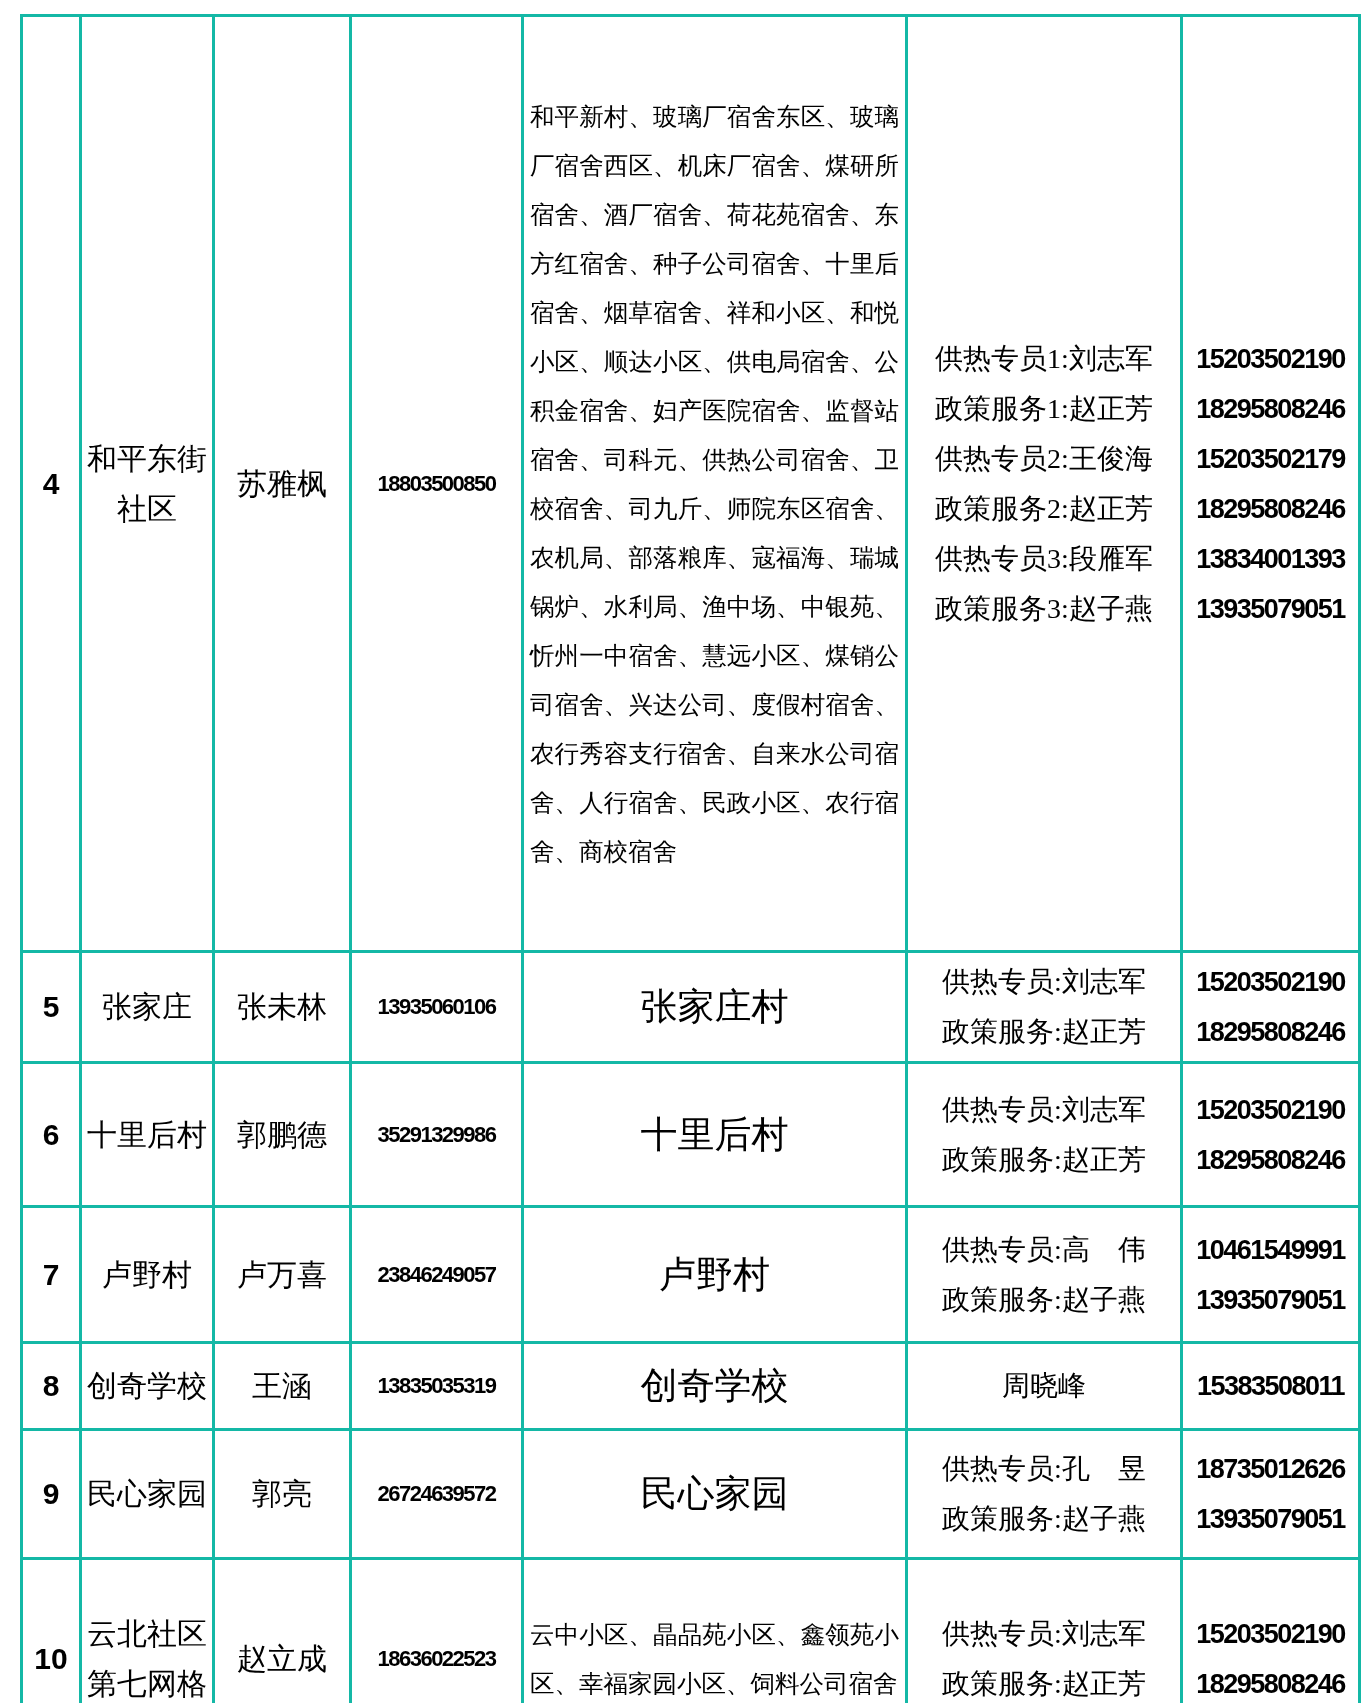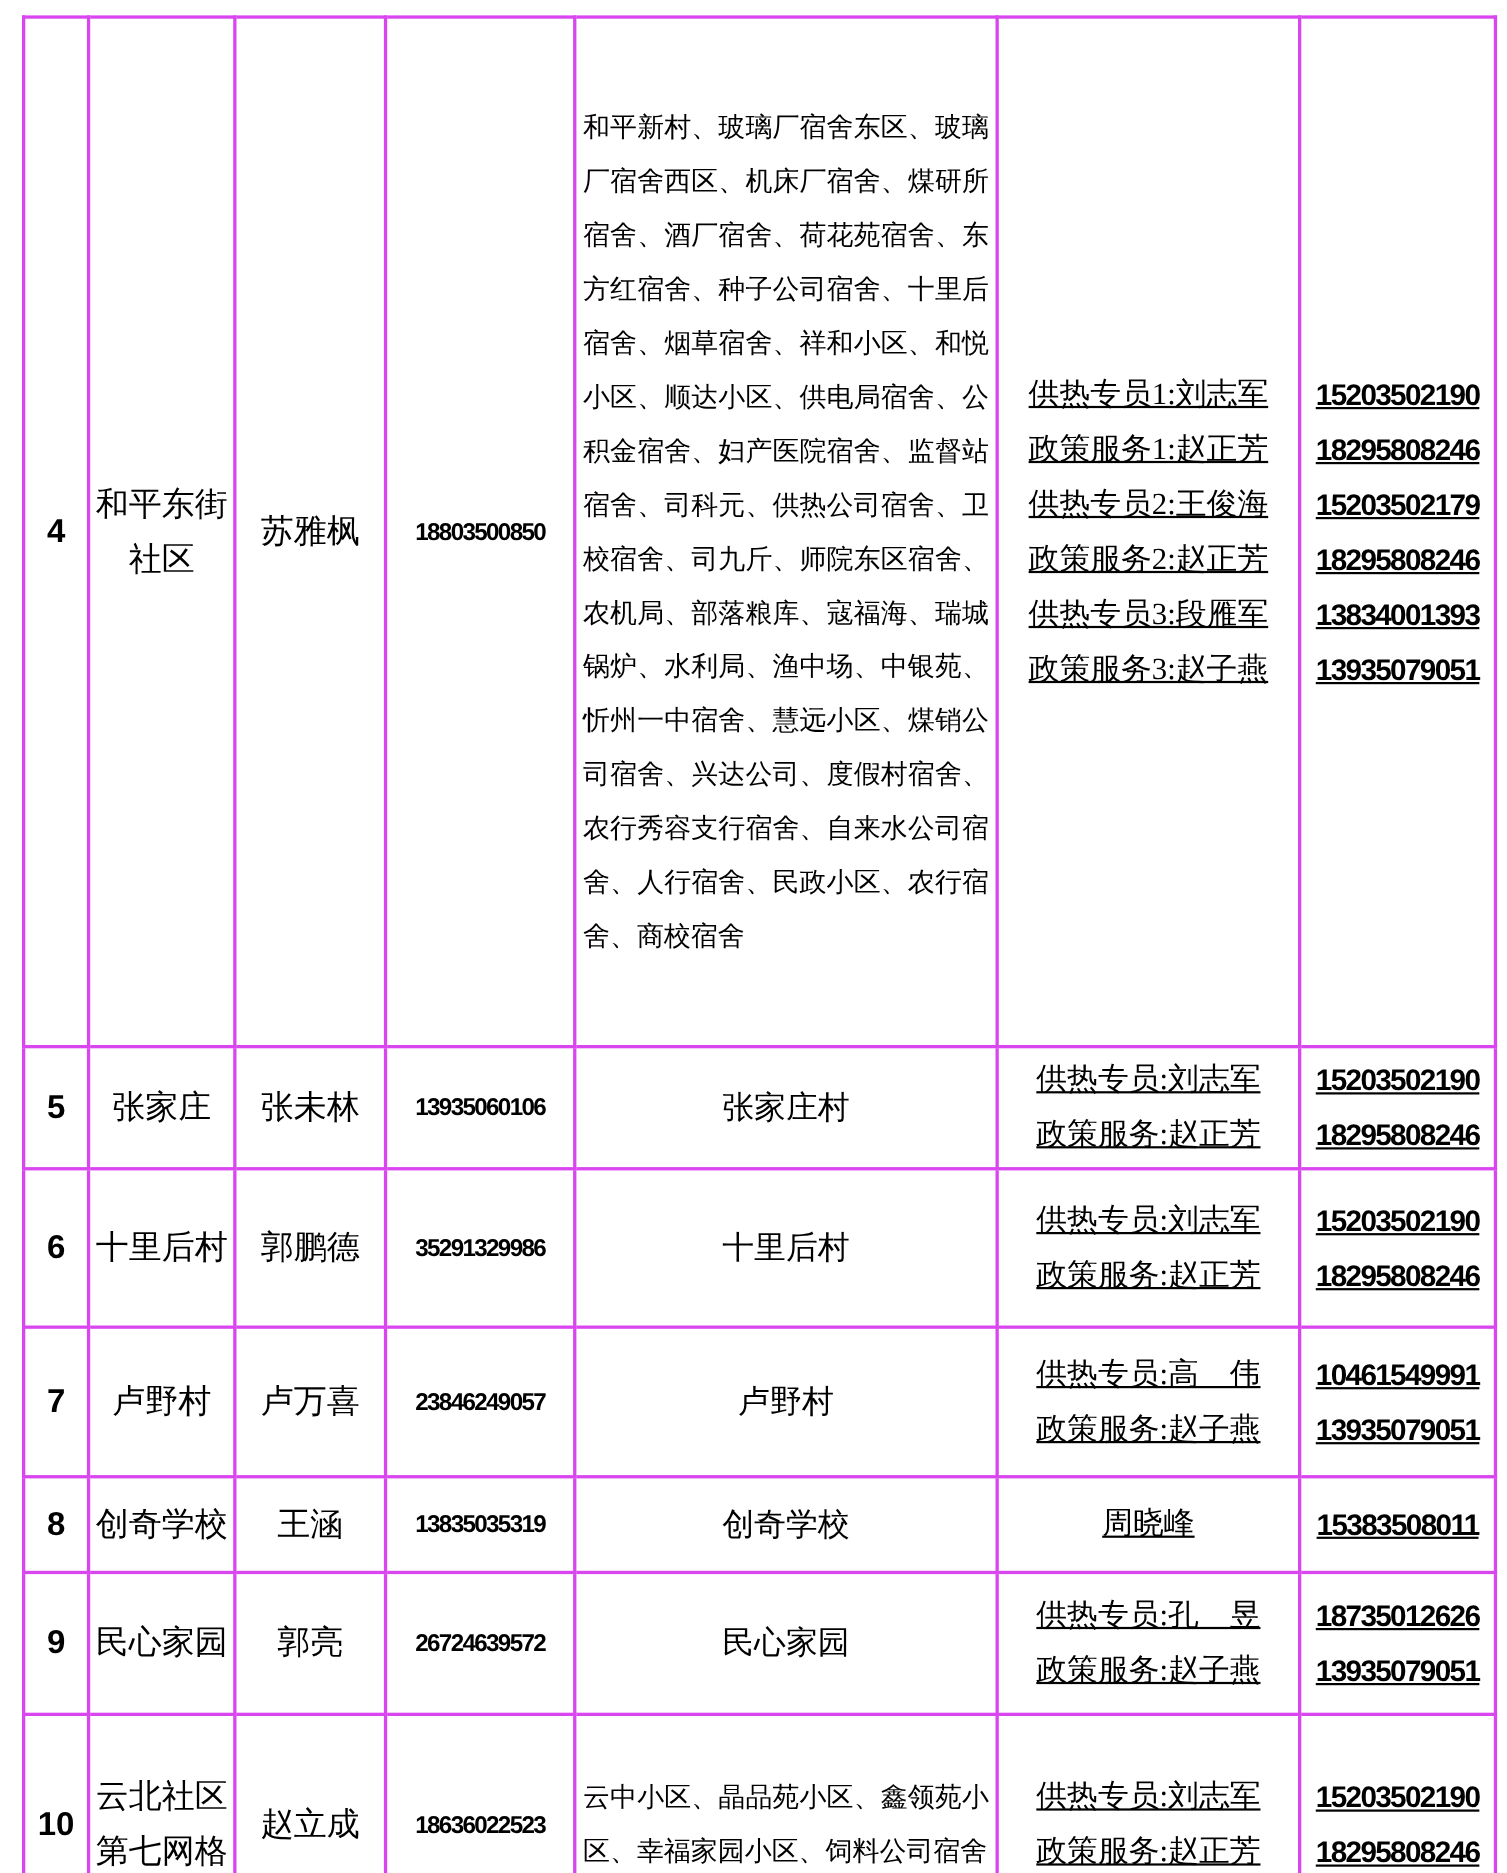--- a/index.html
+++ b/index.html
@@ -20,21 +20,21 @@
   }
   table.grid {
     position: absolute;
     left: 20px;
     top: 14px;
     width: 1338px;
     border-collapse: collapse;
     table-layout: fixed;
   }
   td {
-    border: 3px solid #d946ef;
+    border: 3px solid #14b8a6;
     padding: 0;
     text-align: center;
     vertical-align: middle;
     overflow: hidden;
     color: #000000;
   }
   
   td.no {
     font-family: "Liberation Sans", sans-serif;
     font-weight: 600;
@@ -45,38 +45,38 @@
     line-height: 50px;
   }
   td.num {
     font-family: "Liberation Sans", sans-serif;
     font-weight: bold;
     font-size: 22px;
     letter-spacing: -1.5px;
     white-space: nowrap;
   }
   td.coverage {
-    font-size: 29px;
+    font-size: 37px;
     line-height: 50px;
     padding: 0 6px;
   }
   td.coverage.long {
     font-size: 24.5px;
     line-height: 49px;
     text-align: justify;
     text-align-last: left;
   }
   td.service {
     font-size: 28px;
     line-height: 50px;
   }
   td.phones {
     line-height: 50px;
   }
-  .line { display: block; text-decoration: underline; }
+  .line { display: block; }
 </style>
 </head>
 <body>
 
 <div class="page">
   <table class="grid">
     <colgroup>
       <col style="width:59px">
       <col style="width:133px">
       <col style="width:137px">

